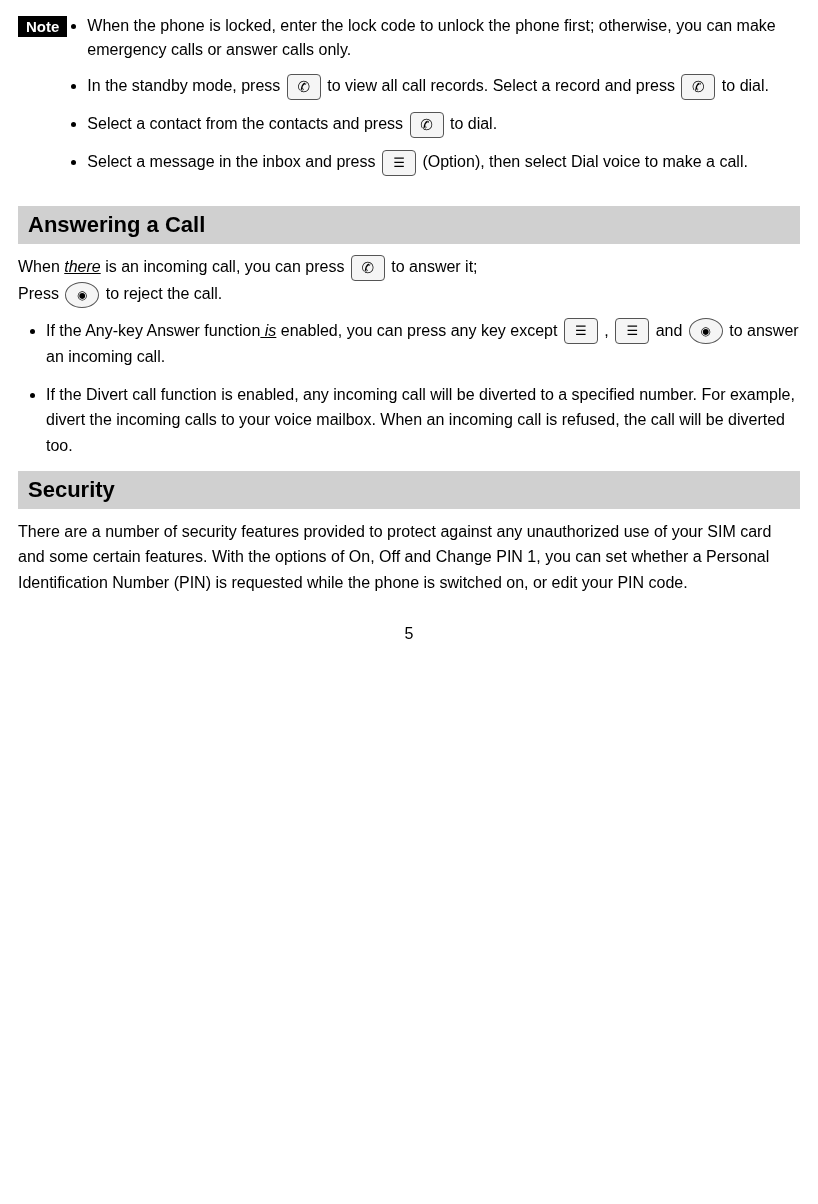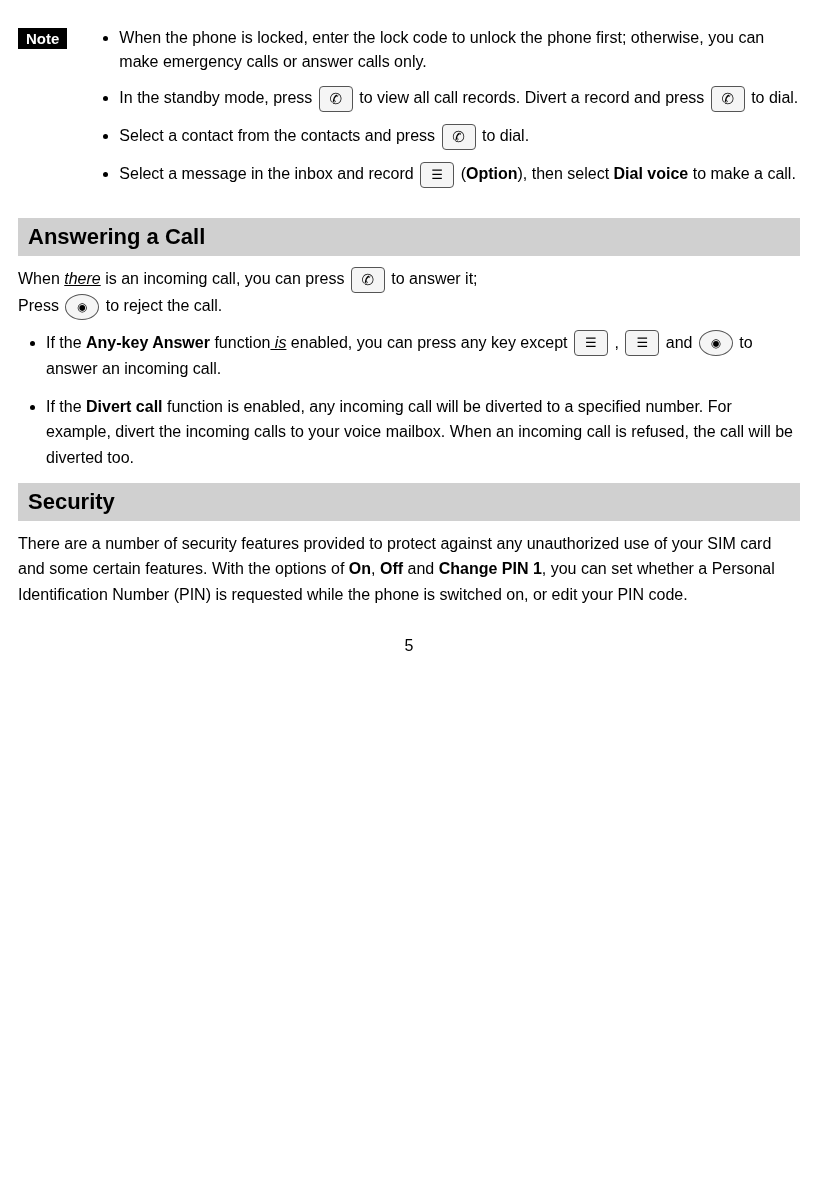--- a/index.html
+++ b/index.html
@@ -10,22 +10,21 @@
       color: #000;
       width: 818px;
       min-height: 1204px;
       padding: 10px 18px 30px 18px;
     }
 
     .note-section {
       display: flex;
       flex-direction: row;
       margin-bottom: 18px;
-      margin-top: 16px;
-      gap: 32px;
+      margin-top: 4px;
     }
     .note-badge {
       background: #000;
       color: #fff;
       font-weight: bold;
       font-size: 15px;
       padding: 2px 8px;
       height: fit-content;
       margin-right: 10px;
       margin-top: 2px;
@@ -87,21 +86,21 @@
     }
     .icon-end {
       font-size: 13px;
       background: #f5f5f5;
     }
     .icon-menu {
       
       font-size: 13px;
     }
 
-    .bold { font-weight: bold; }
+    .bold { font-weight: normal; }
     .underline { text-decoration: underline; font-style: italic; }
 
     .page-num {
       text-align: center;
       margin-top: 30px;
       font-size: 16px;
     }
 
     p { margin-bottom: 8px; line-height: 1.6; }
   </style>
@@ -111,31 +110,31 @@
 <div class="note-section">
   <div class="note-badge">Note</div>
   <div class="note-content">
     <ul>
       <li>
         <span>When the phone is locked, enter the lock code to unlock the phone first; otherwise, you can make emergency calls or answer calls only.</span>
       </li>
       <li>
         <span>In the standby mode, press </span>
         <span class="inline-icon icon-call">✆</span>
-        <span> to view all call records. Divert a record and press </span>
+        <span> to view all call records. Select a record and press </span>
         <span class="inline-icon icon-call">✆</span>
         <span> to dial.</span>
       </li>
       <li>
         <span>Select a contact from the contacts and press </span>
         <span class="inline-icon icon-call">✆</span>
         <span> to dial.</span>
       </li>
       <li>
-        <span>Select a message in the inbox and record </span>
+        <span>Select a message in the inbox and press </span>
         <span class="inline-icon icon-menu">☰</span>
         <span> (<span class="bold">Option</span>), then select <span class="bold">Dial voice</span> to make a call.</span>
       </li>
     </ul>
   </div>
 </div>
 
 <div class="section-header">Answering a Call</div>
 
 <div class="section-body">

